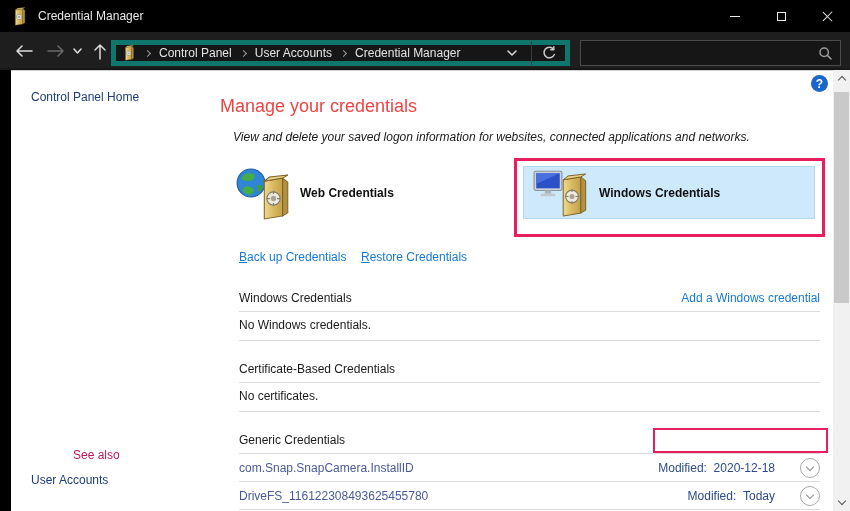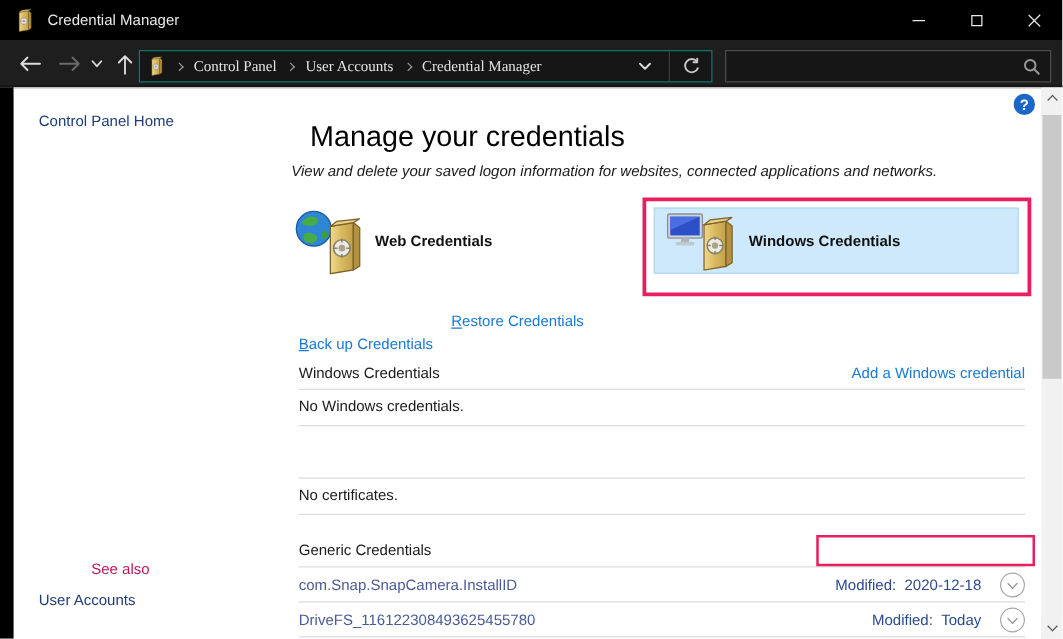--- a/index.html
+++ b/index.html
@@ -19,21 +19,21 @@
   .winbtn { width:46px; height:32px; display:flex; align-items:center; justify-content:center; }
   .glyph-min { width:10px; height:1px; background:#e9e9e9; }
   .glyph-max { width:9px; height:9px; border:1px solid #e9e9e9; }
   .glyph-close { width:11px; height:11px; position:relative; }
   .glyph-close:before,.glyph-close:after { content:""; position:absolute; left:5px; top:-1px; width:1.4px; height:13px; background:#e9e9e9; }
   .glyph-close:before{ transform:rotate(45deg);} .glyph-close:after{ transform:rotate(-45deg);}
 
   
   .toolbar { left:0; top:32px; width:850px; height:38px; background:#1e1e1e; border-bottom:2px solid #161616; }
   .navbtn { position:absolute; top:39px; width:24px; height:24px; display:flex; align-items:center; justify-content:center; }
-  .addrbox { position:absolute; left:111px; top:40px; width:459px; height:26px; background:#161616; border:1px solid #0f766e; display:flex; align-items:center;font-family:Liberation Serif, serif; }
+  .addrbox { position:absolute; left:111px; top:40px; width:459px; height:26px; background:#161616; border:5px solid #0f766e; display:flex; align-items:center; }
   .addrbox .crumb-icon { margin-left:6px; width:14px; height:16px; }
   .crumbsep { width:5px; height:5px; border-top:1.4px solid #9a9a9a; border-right:1.4px solid #9a9a9a; transform:rotate(45deg); margin:0 9px; flex:none; }
   .crumb { color:#e4e4e4; white-space:nowrap; }
   .addr-spacer { flex:1; }
   .addr-chevron { margin-right:14px; }
   .addr-divider { width:1px; height:24px; background:#3c3c3c; }
   .refreshbtn { width:33px; height:24px; display:flex; align-items:center; justify-content:center; }
   .searchbox { position:absolute; left:580px; top:40px; width:261px; height:26px; background:#161616; border:1px solid #4b4b4b; display:flex; align-items:center; }
   .searchbox input { flex:1; background:transparent; border:none; outline:none; color:#ddd; font:inherit; padding:0 6px; min-width:0; }
 
@@ -51,44 +51,44 @@
   .side-home { left:31px; top:90px; color:#1e3c78; cursor:pointer; }
   .side-seealso { left:37px; top:448px; color:#be185d;margin-left:36px; }
   .side-link { left:31px; top:473px; color:#1e3c78; cursor:pointer; }
 
   
   .helpbtn { left:811px; top:75px; width:17px; height:17px; border-radius:50%; background:#1b66c9; color:#fff;
              display:flex; align-items:center; justify-content:center; font-size:12px; font-weight:bold; }
   .helpbtn:before { content:"?"; }
 
   
-  .page-title { left:248px; top:96px; font-size:23px; color:#000000; }
+  .page-title { left:220px; top:96px; font-size:18px; color:#ef4444; }
   .page-desc { left:233px; top:130px;font-style:italic; }
 
   .vault { position:absolute; display:flex; align-items:center; gap:8px; }
   .vault-label { font-weight:bold; font-size:12px; color:#111; }
   .vault-web { left:236px; top:166px; }
   .vault-win-hl { left:523px; top:166px; width:292px; height:53px; background:#cde9fb; border:1px solid #b0d8f0;
                   display:flex; align-items:center; gap:8px; padding-left:9px; }
   .annot { border:3px solid #e81e5f; pointer-events:none; z-index:5; }
   .annot-1 { left:514px; top:158px; width:311px; height:79px; }
   .annot-2 { left:653px; top:428px; width:175px; height:25px; border-width:2px; }
 
   a.bluelink { color:#1779d6; text-decoration:none; cursor:pointer; white-space:nowrap; }
   .accel { text-decoration:underline; }
-  .link-backup { left:239px; top:268px; }
+  .link-backup { left:239px; top:250px; }
   .link-restore { left:361px; top:250px; }
 
   .secrow { position:absolute; left:239px; width:581px; display:flex; justify-content:space-between; align-items:center; }
   .hline { position:absolute; left:239px; width:581px; height:1px; background:#dcdcdc; }
   .sec-title { color:#1a1a1a; }
   .sec-empty { position:absolute; left:239px; color:#1a1a1a; }
 
   .cred-name { color:#4a5a96; }
-  .cred-right { display:flex; align-items:center; gap:15px; }
+  .cred-right { display:flex; align-items:center; gap:25px; }
   .cred-mod { color:#2c4a8c; }
   .chev-circle { width:20px; height:20px; border-radius:50%; border:1px solid #a9a9a9; background:#fff;
                  display:flex; align-items:center; justify-content:center; }
   .chev-circle .c { width:6px; height:6px; border-left:1.6px solid #8f8f8f; border-bottom:1.6px solid #8f8f8f;
                     transform:rotate(-45deg); margin-bottom:3px; }
 
   svg.stroke-ic { stroke:#dcdcdc; stroke-width:1.5; fill:none; stroke-linecap:round; stroke-linejoin:round; }
   svg.stroke-ic.dim { stroke:#6a6a6a; }
 </style>
 </head>
@@ -250,20 +250,21 @@
 
 <div class="secrow" style="top:291px">
   <span class="sec-title">Windows Credentials</span>
   <a class="bluelink">Add a Windows credential</a>
 </div>
 <div class="hline" style="top:311px"></div>
 <div class="sec-empty" style="top:318px">No Windows credentials.</div>
 <div class="hline" style="top:340px"></div>
 
 <div class="secrow" style="top:362px">
+  <span class="sec-title">Certificate-Based Credentials</span>
 </div>
 <div class="hline" style="top:382px"></div>
 <div class="sec-empty" style="top:389px">No certificates.</div>
 <div class="hline" style="top:411px"></div>
 
 <div class="secrow" style="top:433px">
   <span class="sec-title">Generic Credentials</span>
 </div>
 <div class="hline" style="top:453px"></div>
 

